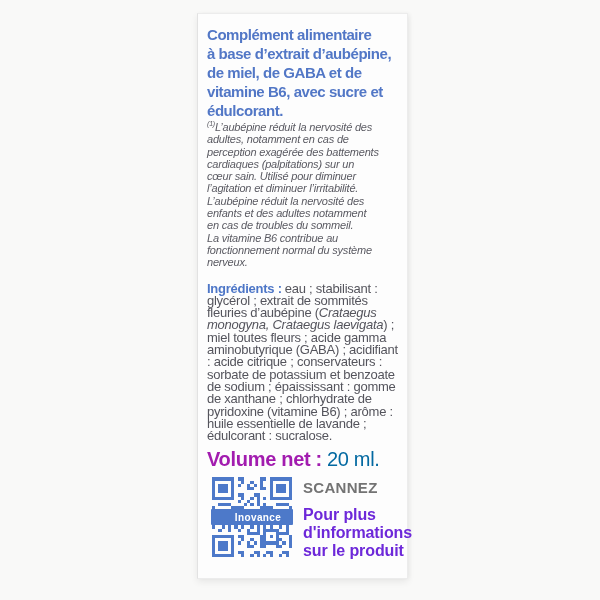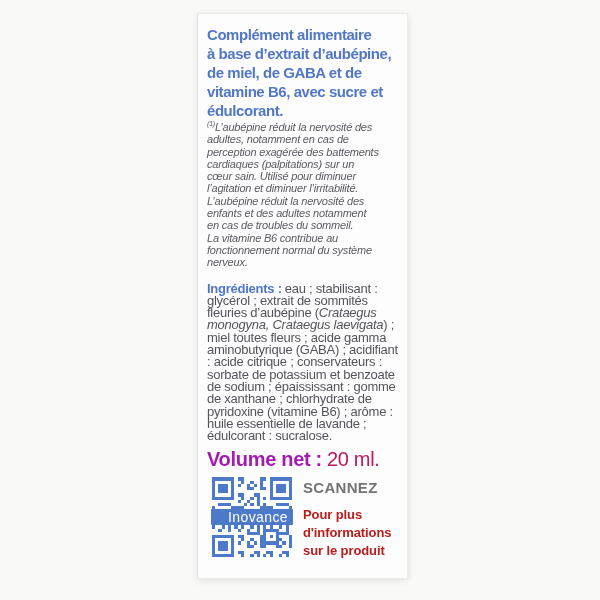--- a/index.html
+++ b/index.html
@@ -64,21 +64,21 @@
     font-size:20px;
     line-height:24px;
     letter-spacing:-0.3px;
     white-space:nowrap;
   }
   .volume .v-lbl{
     color:#a21caf;
     font-weight:700;
     margin-right:5px;
   }
-  .volume .v-val{color:#be185d;text-align:right;}
+  .volume .v-val{color:#0369a1;text-align:right;}
   .scan-row{
     margin-top:6px;
     display:flex;
     align-items:flex-start;
   }
   .qr{
     position:relative;
     flex:none;
     margin-left:5px;
     width:80px;height:80px;
@@ -89,42 +89,42 @@
   .qr .on{background:#4d79c9;}
   .qr-band{
     position:absolute;
     left:-1px;right:-1px;top:32px;height:16px;
     background:#4d79c9;
     border-radius:1px;
     display:flex;align-items:center;justify-content:center;
   }
   .qr-band span{
     color:#ffffff;
-    font-size:14px;
-    font-weight:400;
+    font-size:10px;
+    font-weight:700;
     letter-spacing:.4px;
     padding-left:12px;
   }
   .scan-text{
     margin-left:11px;
     padding-top:3px;
     width:108px;
   }
   .scannez{
     color:#737373;
     font-weight:700;
     font-size:15px;
     letter-spacing:.3px;
     line-height:16px;
   }
   .scan-desc{
     margin-top:10px;
-    color:#b91c1c;
+    color:#6d28d9;
     font-weight:700;
-    font-size:13px;
+    font-size:16px;
     line-height:18px;
     letter-spacing:-0.1px;
   }
 </style>
 </head>
 <body>
 
 <div class="panel">
 
   <h1 class="title">Complément alimentaire

